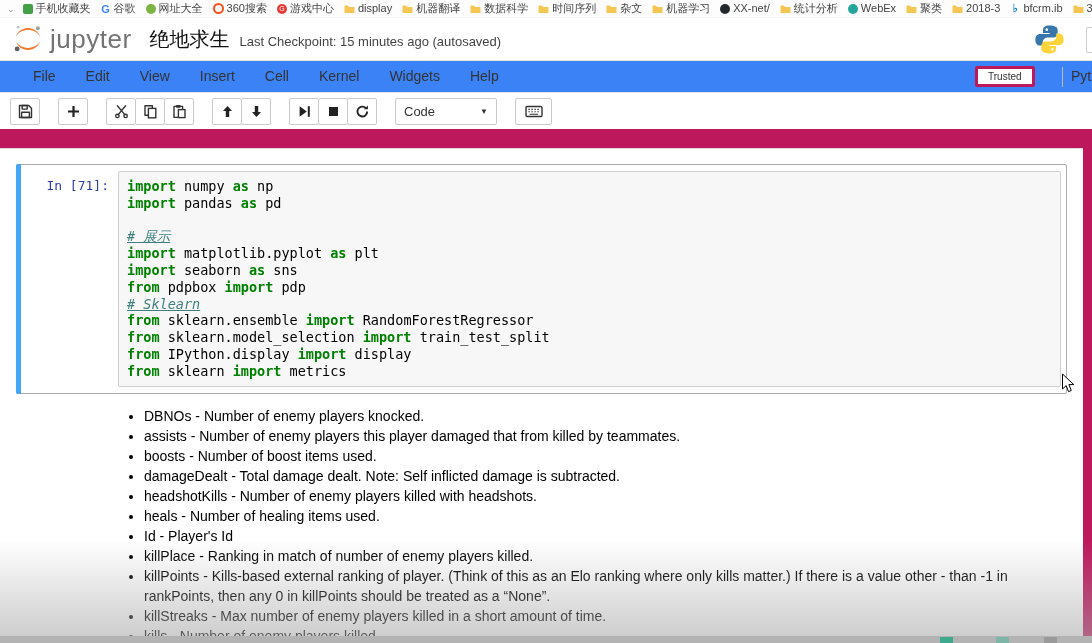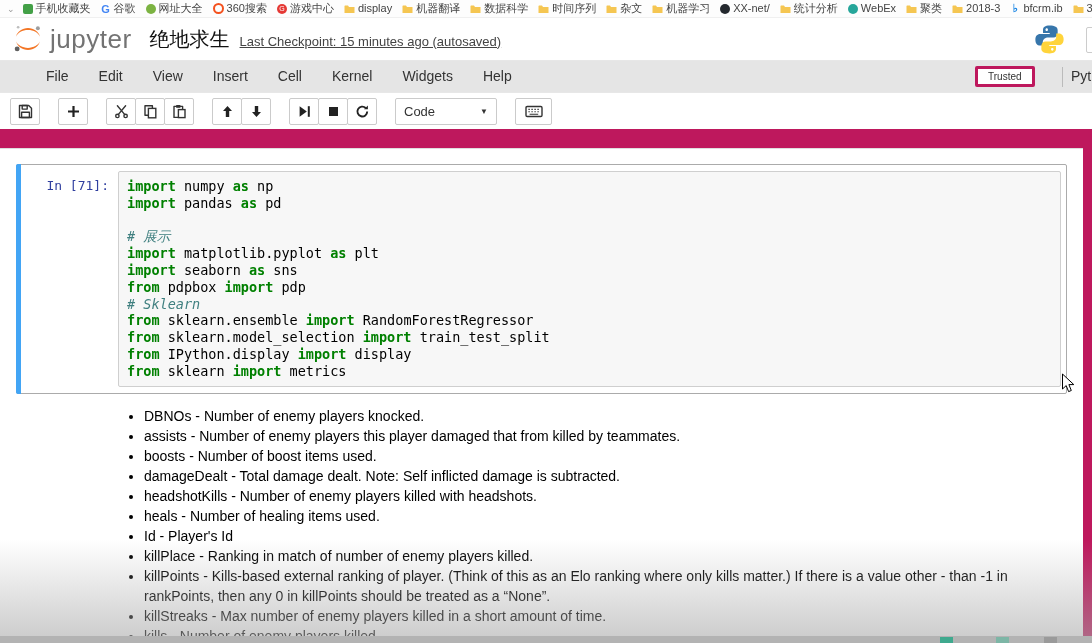--- a/index.html
+++ b/index.html
@@ -21,29 +21,29 @@
   .bm-divider{width:1px;height:12px;background:#ccc;margin-right:34px;}
   .bm-chevron{color:#999;font-size:9px;padding:0 3px;}
 
   
   .jheader{position:absolute;top:18px;left:0;width:1092px;height:42px;background:#fff;
            display:flex;align-items:center;}
   .jlogo{display:flex;align-items:center;margin-left:12px;cursor:pointer;}
   .jlogo-text{font-size:26px;color:#737373;letter-spacing:0.5px;margin-left:6px;
               font-family:"Liberation Sans",sans-serif;}
   .ntitle{font-size:20px;color:#111;margin-left:18px;cursor:pointer;}
-  .checkpoint{font-size:13px;color:#444;margin-left:10px;margin-top:4px;text-decoration:underline;}
+  .checkpoint{font-size:13px;color:#444;margin-left:10px;margin-top:4px;}
   .pylogo{position:absolute;right:26px;top:5px;}
   .logout-stub{position:absolute;left:1086px;top:9px;width:40px;height:24px;background:#fff;
                border:1px solid #ccc;border-radius:2px;}
 
   
-  .menubar{position:absolute;top:60px;left:0;width:1092px;height:33px;background:#e5e5e5;
+  .menubar{position:absolute;top:60px;left:0;width:1092px;height:33px;background:#3b82f6;
            border-top:1px solid #e7e7e7;border-bottom:1px solid #e7e7e7;box-sizing:border-box;
-           display:flex;align-items:center;font-size:14px;color:#333;padding-left:13px;}
+           display:flex;align-items:center;font-size:14px;color:#333;}
   .menu-item{padding:0 15px;line-height:31px;cursor:pointer;}
   .menu-item:first-child{margin-left:18px;}
   .trusted{position:absolute;left:975px;top:5px;border:3px solid #be185d;background:#fff;border-radius:2px;
            font-size:10px;color:#333;padding:2px 10px;cursor:pointer;}
   .kernel-divider{position:absolute;left:1062px;top:6px;width:1px;height:20px;background:#bbb;}
   .kernel-name{position:absolute;left:1071px;top:7px;font-size:14px;color:#333;white-space:nowrap;}
 
   
   .toolbar{position:absolute;top:93px;left:0;width:1092px;height:36px;background:#fff;
            display:flex;align-items:center;padding-left:10px;box-sizing:border-box;gap:18px;}
@@ -66,21 +66,21 @@
              display:flex;padding:6px 5px 6px 0;box-sizing:border-box;background:#fff;}
   .sel-bar{position:absolute;left:-1px;top:-1px;bottom:-1px;width:5px;background:#42a5f5;
            border-radius:2px 0 0 2px;}
   .prompt{width:101px;flex:0 0 auto;text-align:right;padding:7px 9px 0 0;box-sizing:border-box;
           font-family:"DejaVu Sans Mono",monospace;font-size:13px;color:#303f9f;}
   .input-area{flex:1;border:1px solid #cfcfcf;background:#f7f7f7;border-radius:2px;
               padding:6px 8px;cursor:text;}
   .cm{font-family:"DejaVu Sans Mono",monospace;font-size:13.5px;line-height:16.8px;color:#000;
       white-space:pre;}
   .cm-k{color:#008000;font-weight:bold;}
-  .cm-c{color:#408080;font-style:italic;}
+  .cm-c{color:#408080;font-style:italic;text-decoration:underline;}
 
   .md-cell{margin:9px 16px 0 16px;padding-left:96px;}
   .md-cell ul{margin:12px 0 0 0;padding-left:32px;font-size:14px;color:#000;line-height:20px;}
   .md-cell li{margin:0;padding-right:8px;}
 
   
   .fade{position:absolute;left:0;top:540px;width:1092px;height:96px;pointer-events:none;
         background:linear-gradient(to bottom, rgba(190,190,190,0), rgba(165,165,165,0.55));}
   .bottombar{position:absolute;left:0;top:636px;width:1092px;height:7px;background:#b3b3b3;}
   .tray-sq{position:absolute;top:1px;width:13px;height:6px;}

